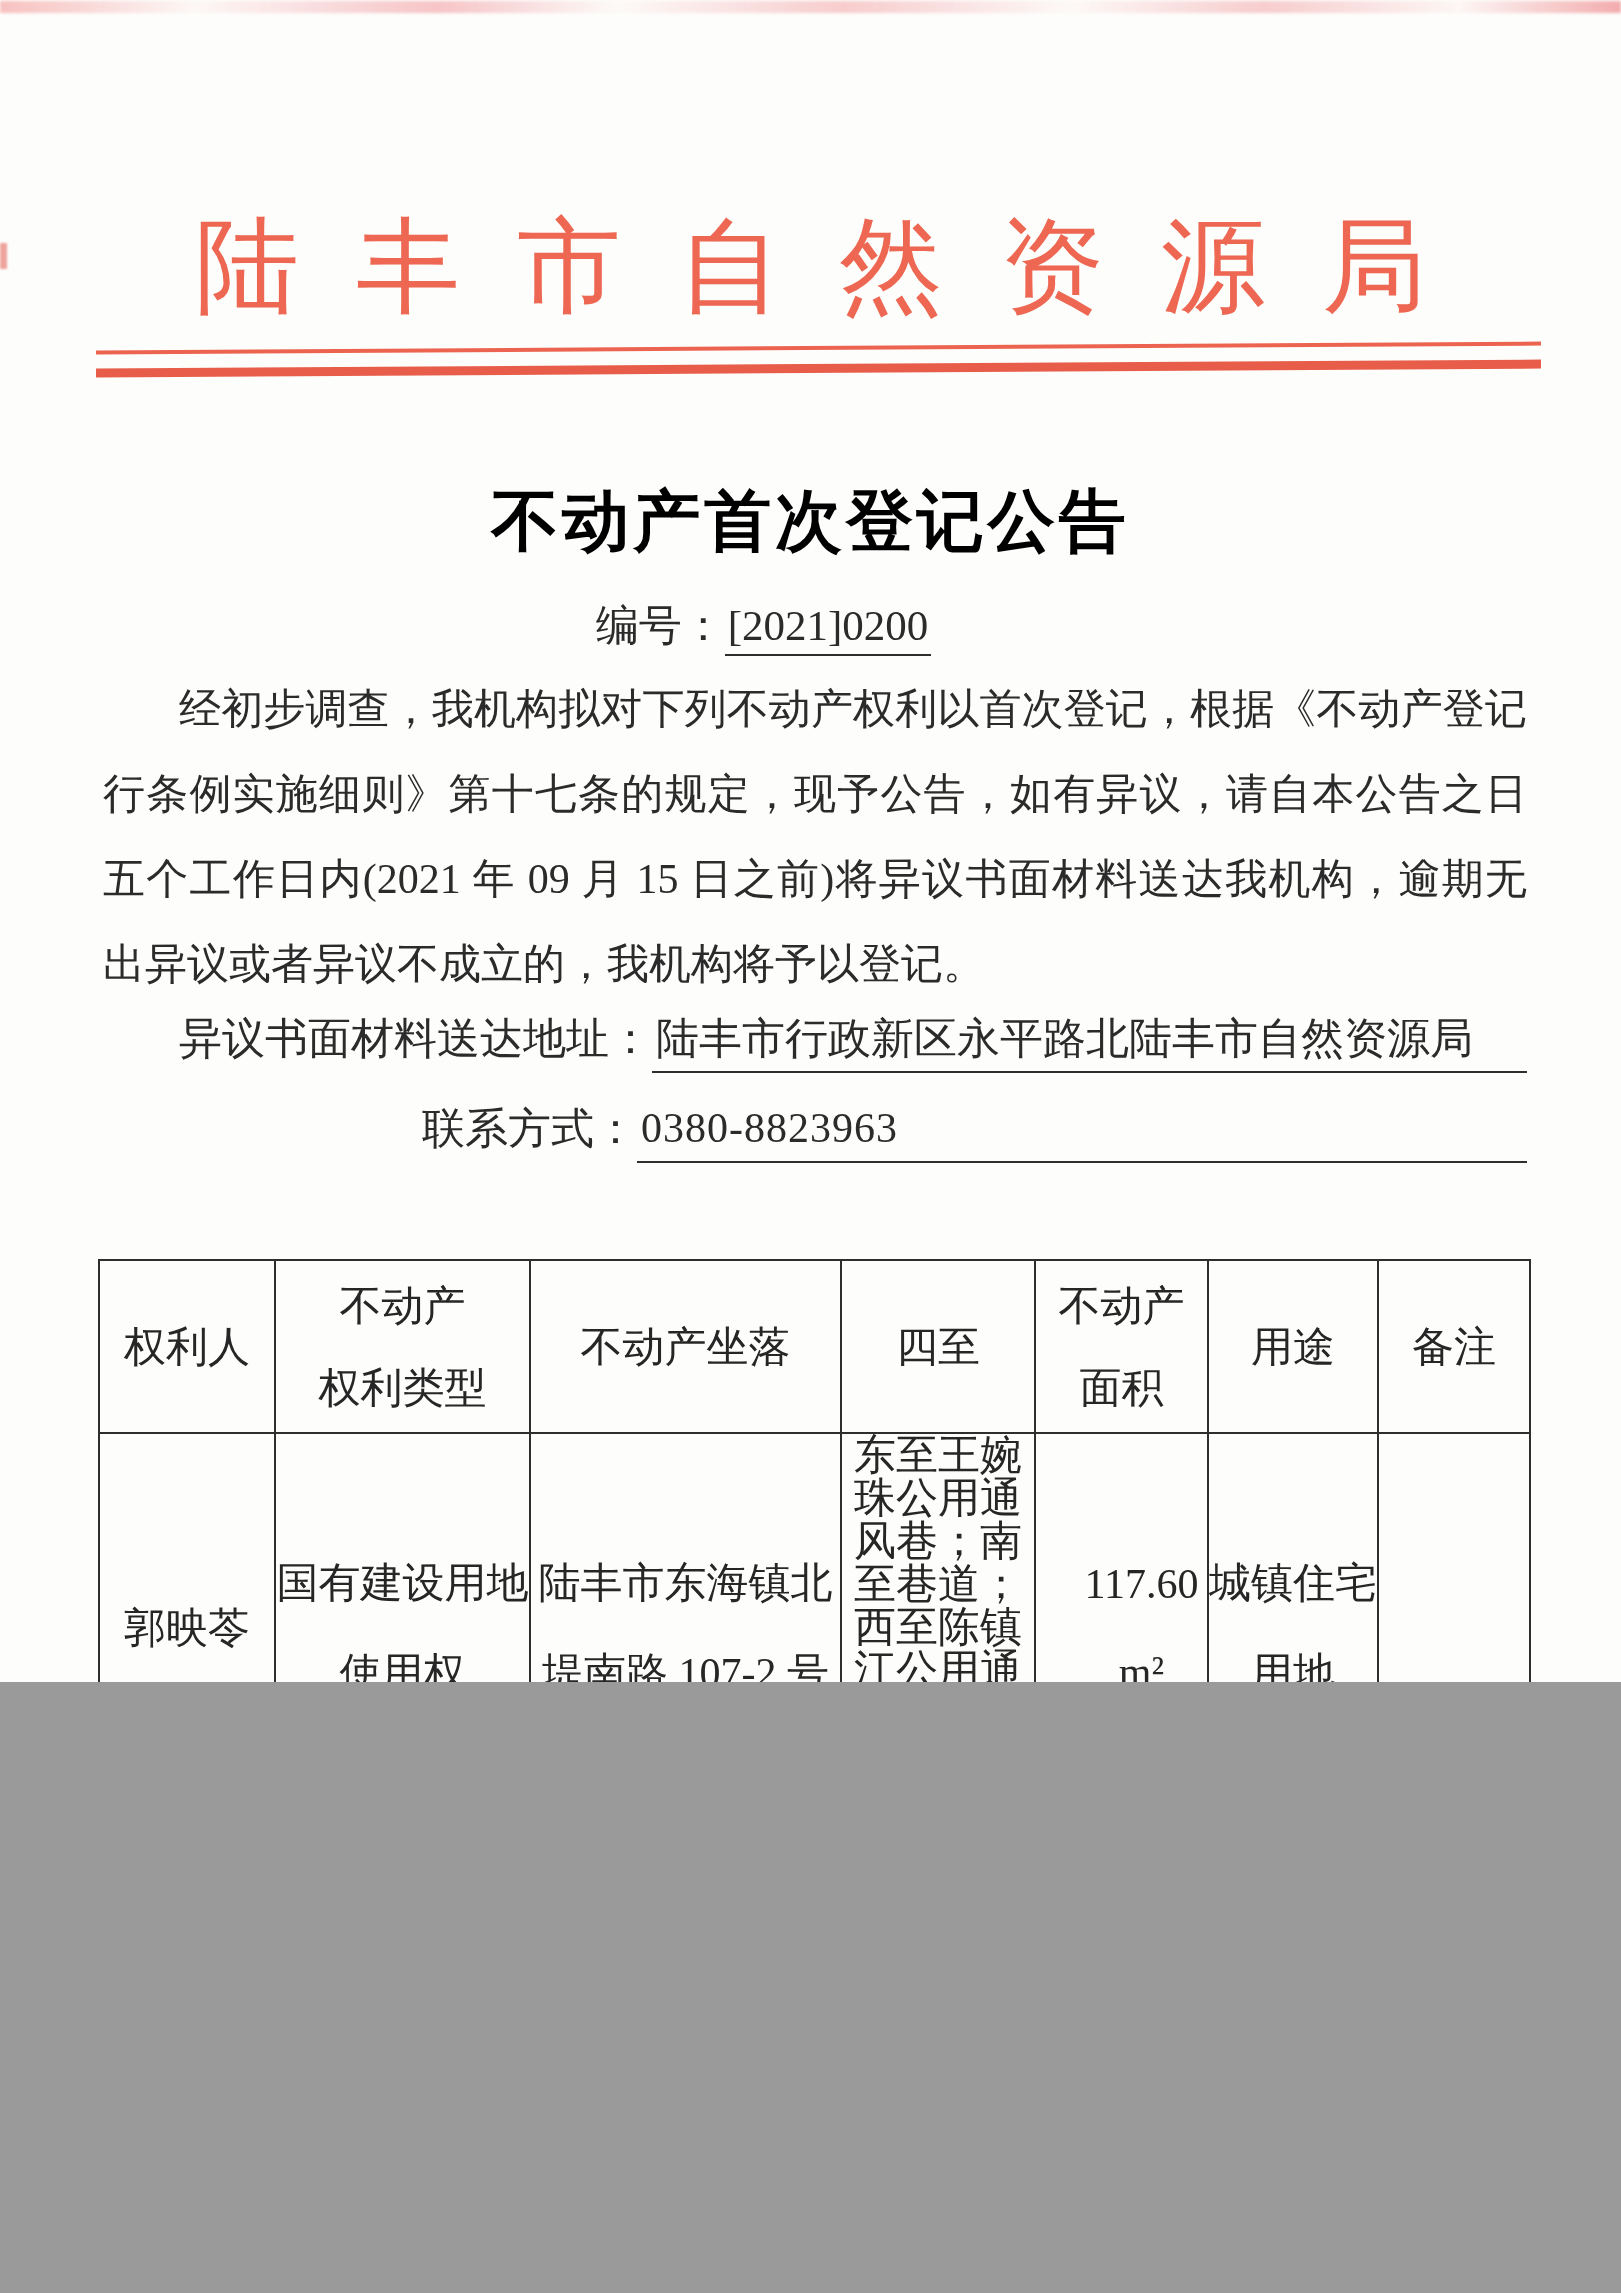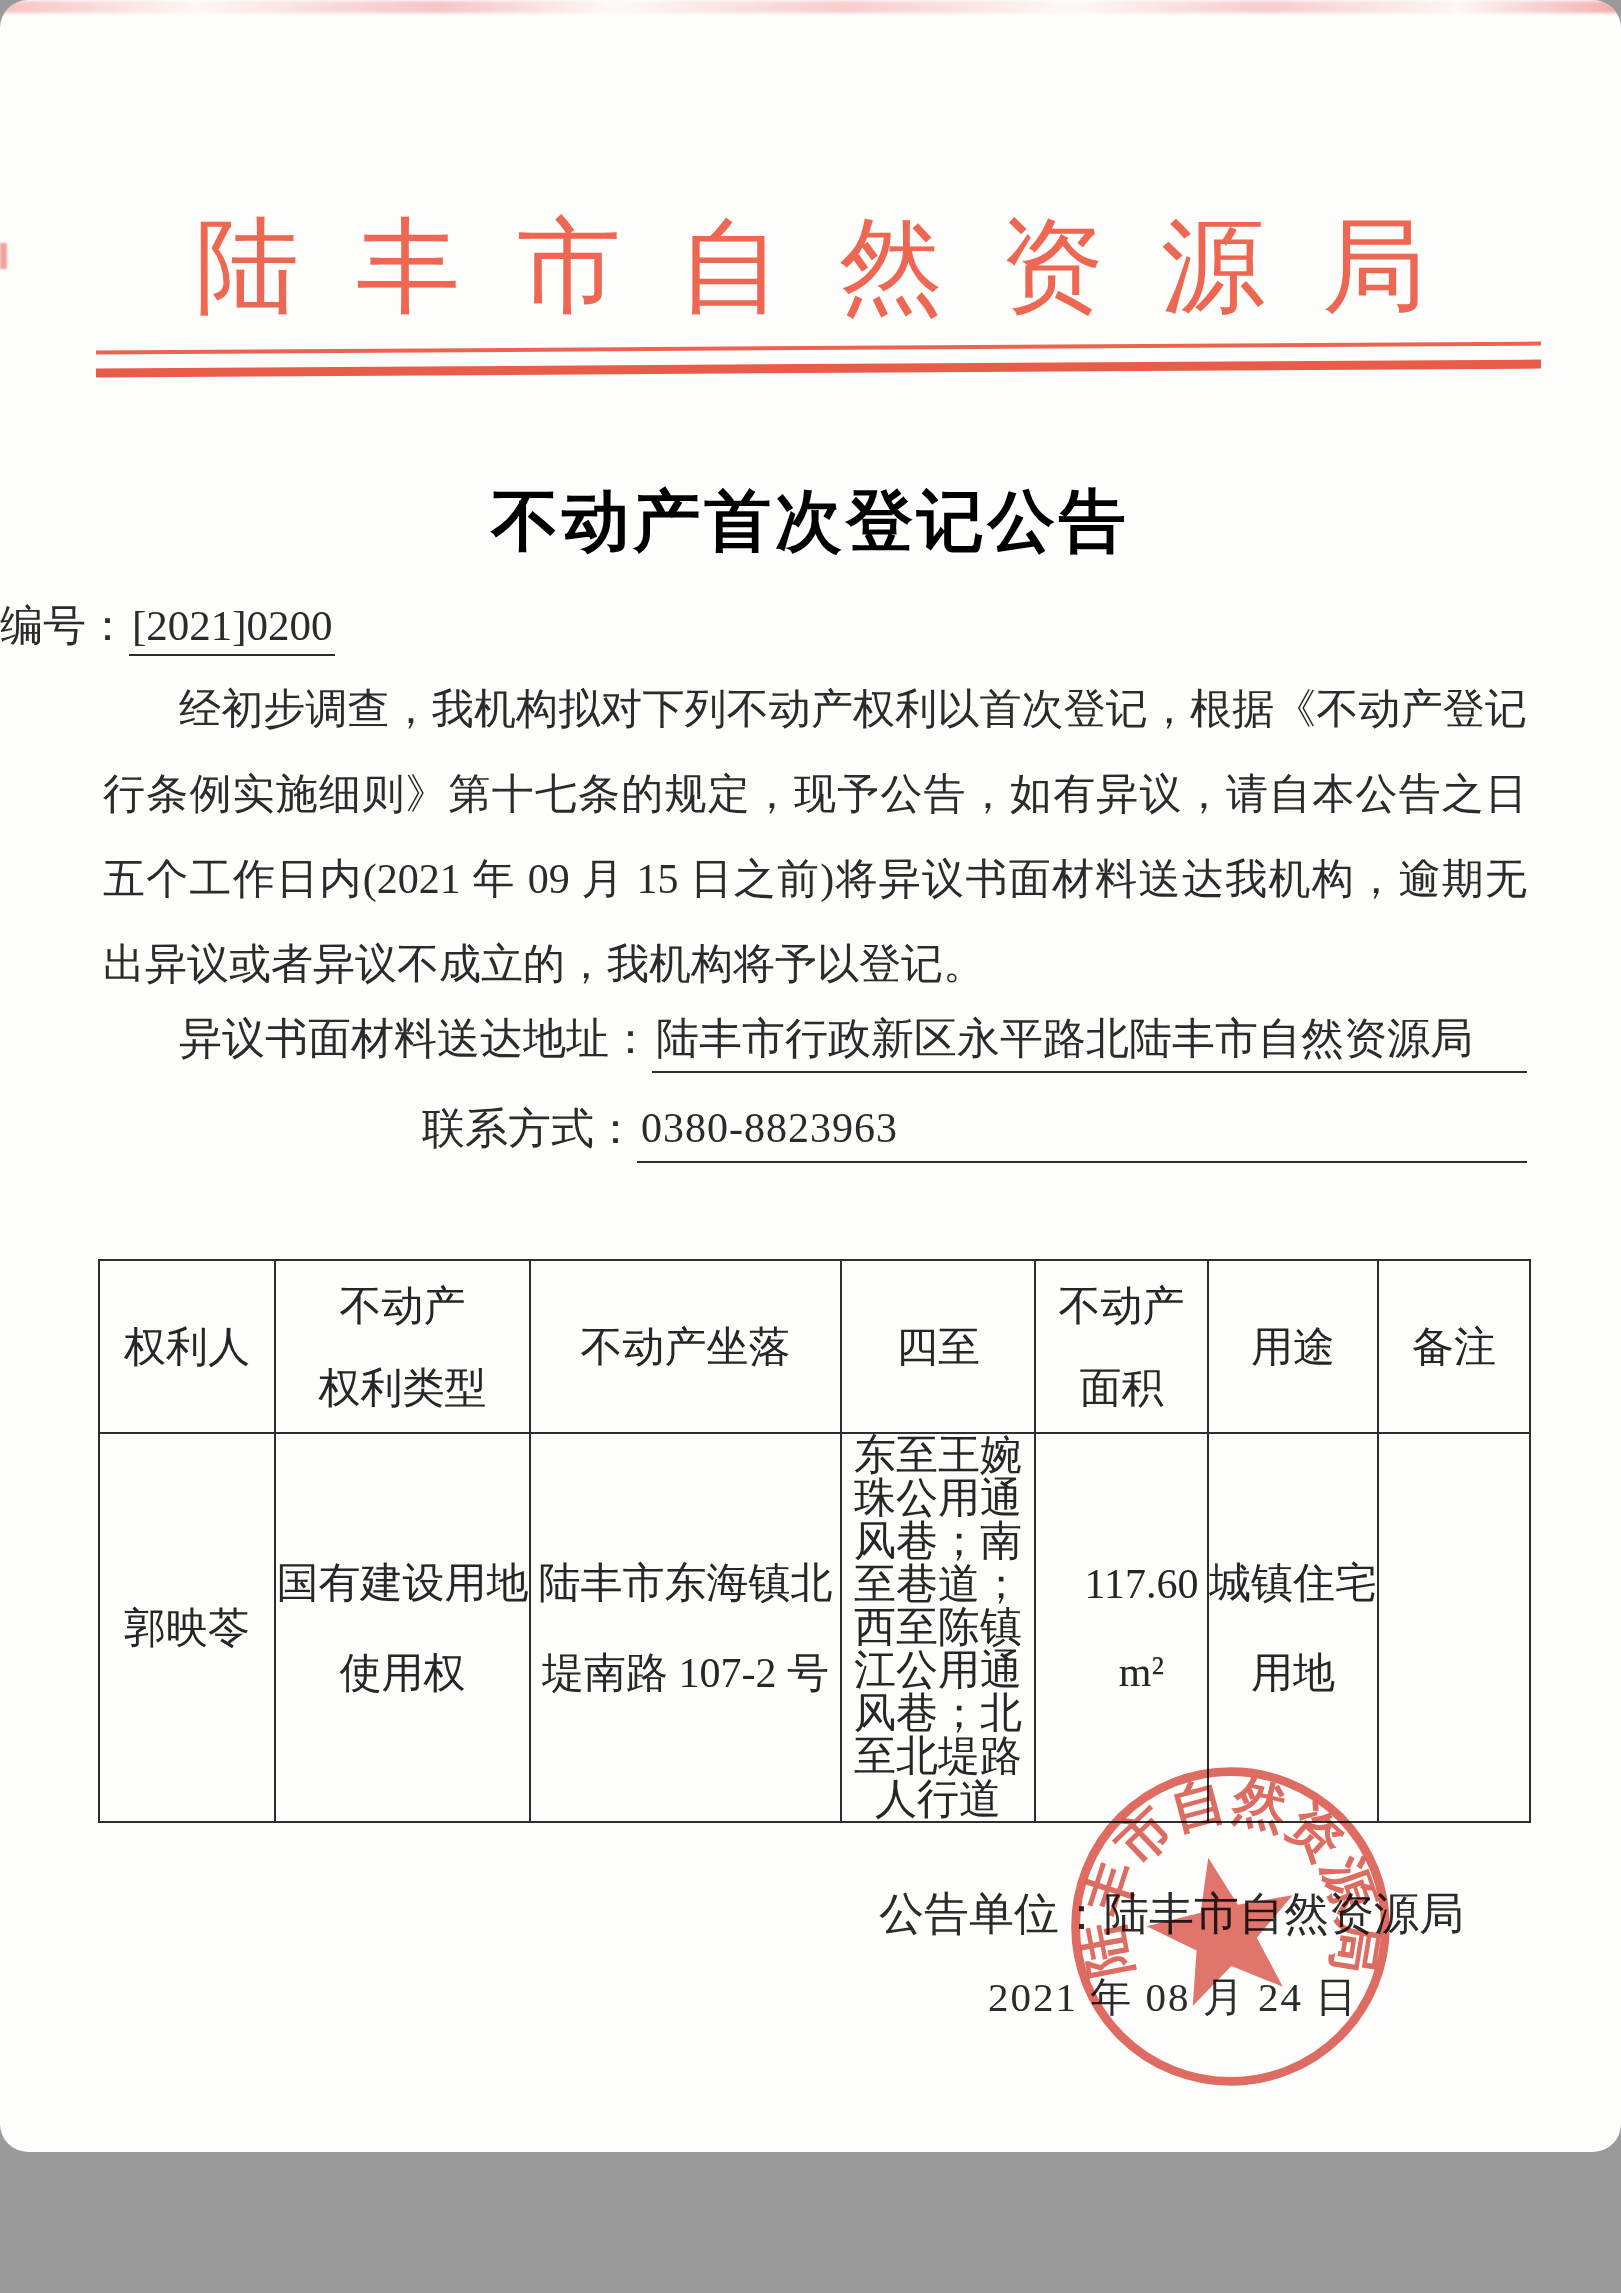--- a/index.html
+++ b/index.html
@@ -1,19 +1,19 @@
 <!DOCTYPE html>
 <html><head>
 <meta charset="utf-8">
 <style>
   html,body{margin:0;padding:0;background:#9a9a9a;}
   .page{
-    position:relative;width:1621px;height:2152px;margin:0 auto;
+    position:relative;width:1621px;height:1682px;margin:0 auto;
     background:#fdfdfb;overflow:hidden;
-    font-family:"Liberation Serif","DejaVu Serif",serif;color:#2b2b2b;border-radius:28px;
+    font-family:"Liberation Serif","DejaVu Serif",serif;color:#2b2b2b;
   }
   
   .scan-streak{
     position:absolute;top:1px;left:0;width:100%;height:11.8px;
     background:linear-gradient(90deg,
       rgba(238,120,120,.45) 0%,rgba(250,200,200,.10) 12%,rgba(236,110,120,.40) 27%,
       rgba(252,215,215,.08) 38%,rgba(238,125,130,.38) 52%,rgba(252,215,215,.10) 66%,
       rgba(236,115,120,.35) 78%,rgba(250,200,200,.12) 90%,rgba(234,105,110,.55) 100%);
     filter:blur(1.5px);
   }
@@ -23,21 +23,21 @@
     font-size:104px;line-height:118px;letter-spacing:57px;text-indent:57px;
     color:#ed6752;font-weight:400;white-space:nowrap;
   }
   .rule-thin{position:absolute;left:96px;top:346px;width:1445px;height:3.9px;background:#ec6450;transform:rotate(-0.35deg);}
   .rule-thick{position:absolute;left:96px;top:364px;width:1445px;height:8.8px;background:#e85d49;transform:rotate(-0.35deg);}
   .doc-title{
     position:absolute;top:482px;left:0;width:100%;text-align:center;
     font-size:67px;line-height:78px;font-weight:700;letter-spacing:3.9px;color:#000000;
   }
   .doc-no{
-    position:absolute;top:600px;left:0;width:1527px;text-align:left;
+    position:absolute;top:600px;left:0;width:1527px;text-align:center;
     font-size:43px;line-height:51px;
   }
   .doc-no .val{border-bottom:2.9px solid #2e2e2e;padding:0 2.9px 4.9px 2.9px;}
   .body-block{position:absolute;left:103px;top:667px;width:1424px;}
   .bline{height:85px;line-height:85px;font-size:42px;white-space:nowrap;}
   .bline.jl{text-align:justify;text-align-last:justify;white-space:normal;overflow:hidden;}
   .bline.indent{padding-left:76px;}
   .hang{position:absolute;left:103px;width:1424px;display:flex;align-items:flex-start;}
   .addr-line{top:1012px;}
   .contact-line{top:1102px;}

